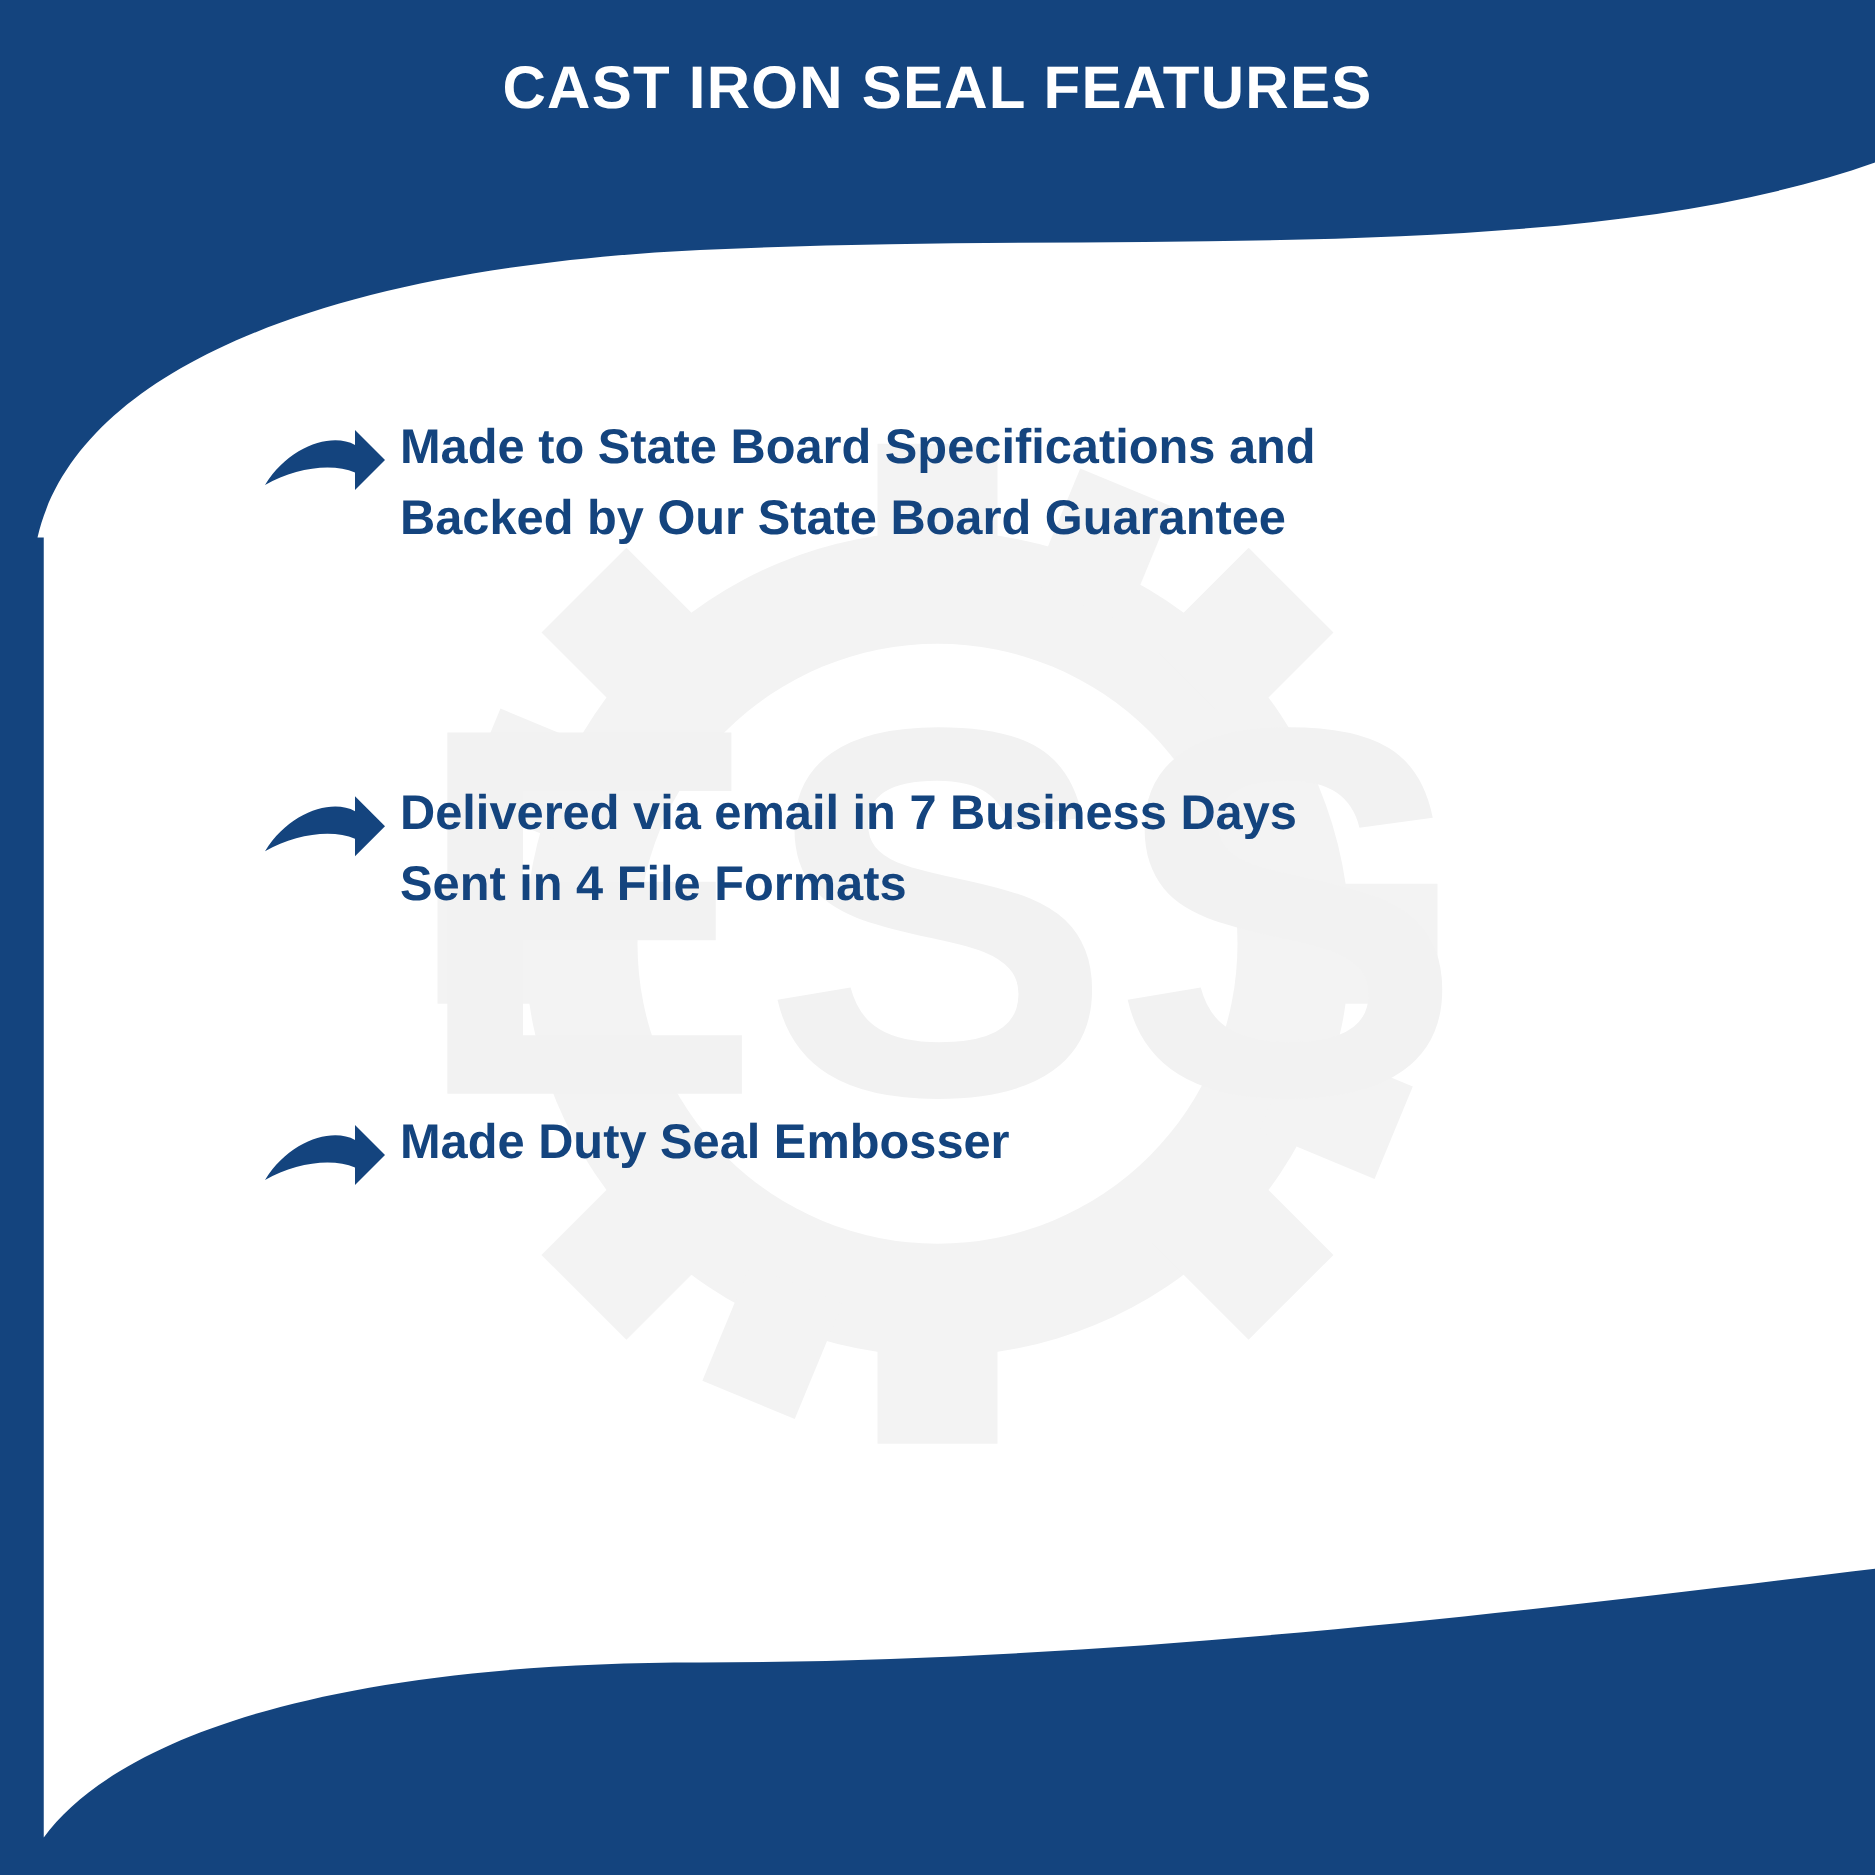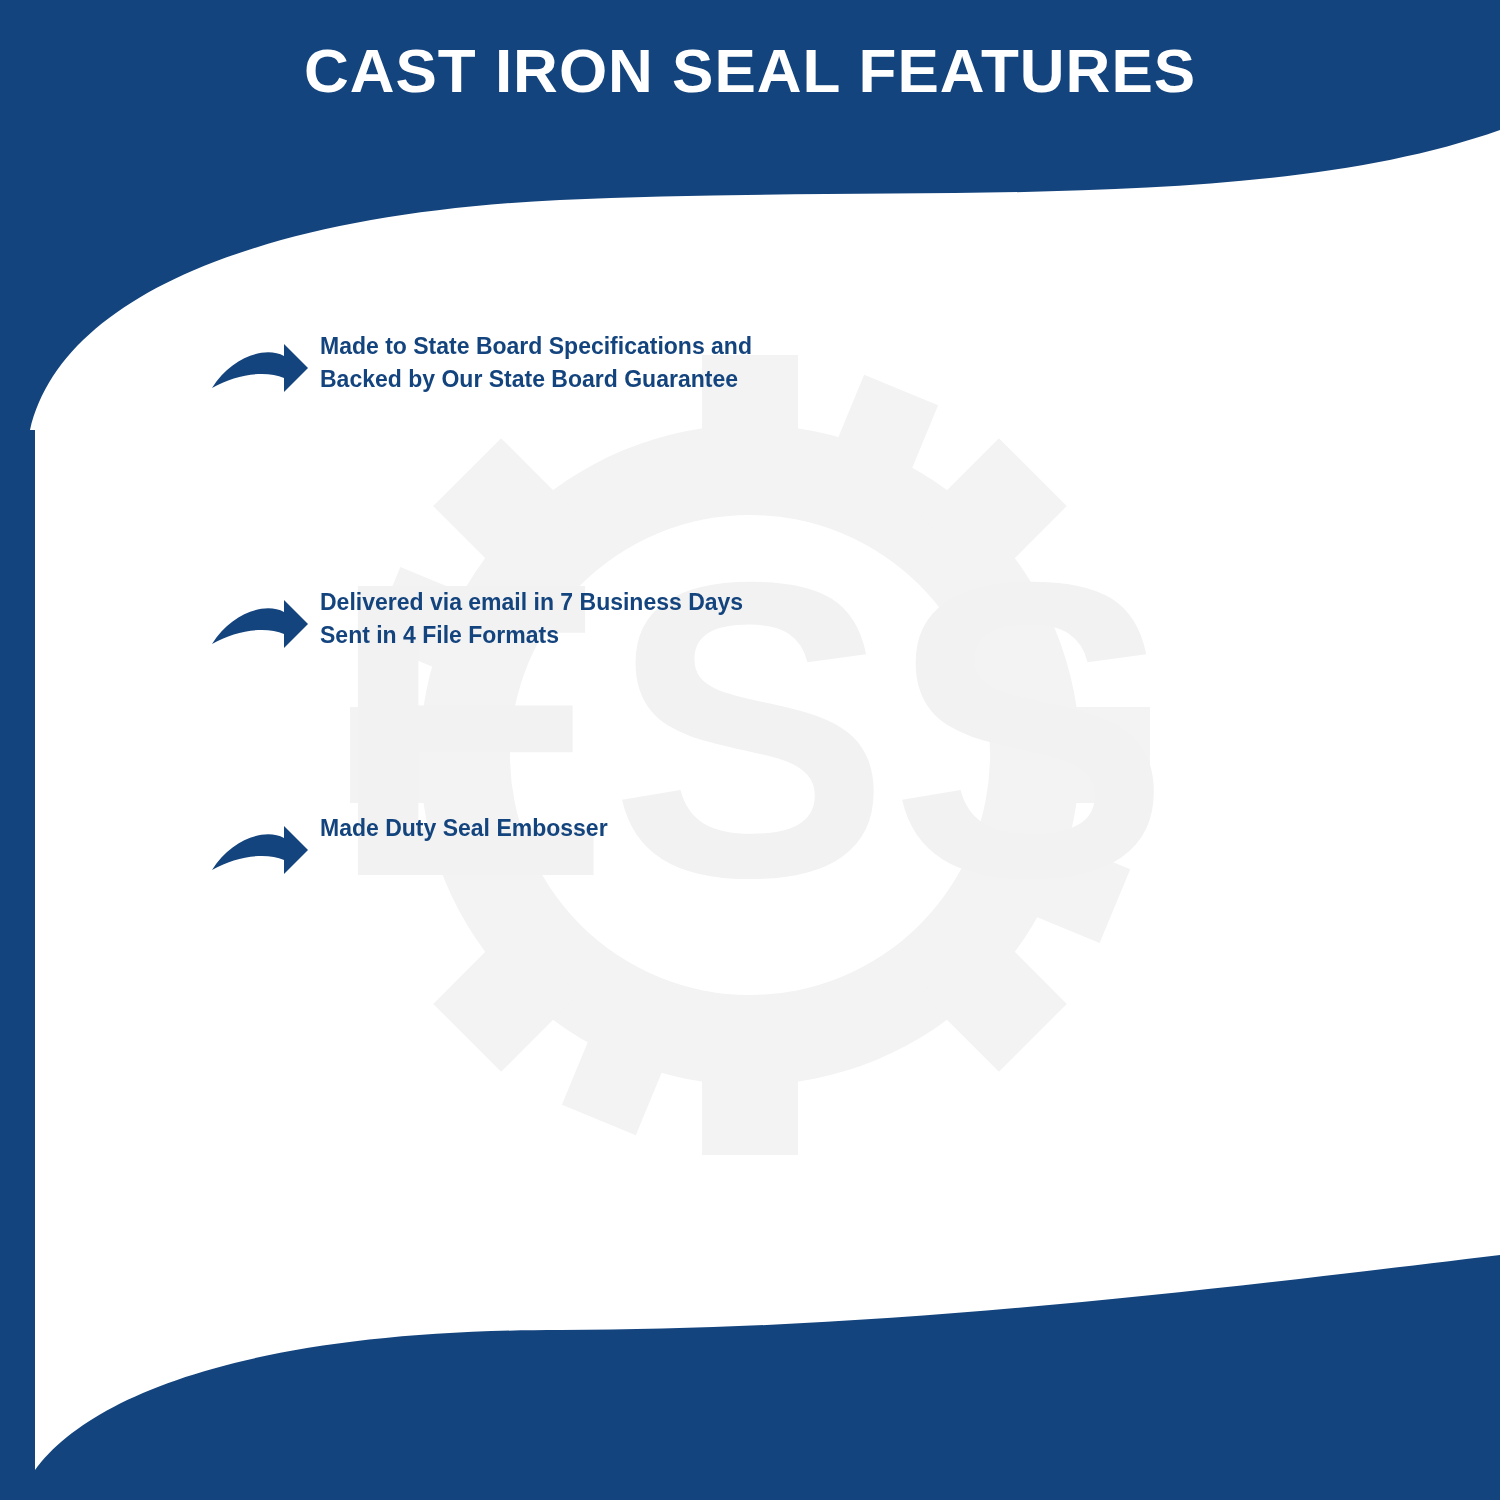--- a/index.html
+++ b/index.html
@@ -33,21 +33,21 @@
     left: 0;
     width: 1500px;
     height: 140px;
     display: flex;
     align-items: center;
     justify-content: center;
     z-index: 5;
   }
   .header-title {
     color: #ffffff;
-    font-size: 62px;
+    font-size: 48px;
     font-weight: bold;
     letter-spacing: 1px;
     white-space: nowrap;
     font-family: "Liberation Sans", sans-serif;
   }
   .watermark {
     position: absolute;
     left: 300px;
     top: 255px;
     width: 900px;
@@ -67,21 +67,21 @@
     align-items: flex-start;
     padding-left: 210px;
   }
   .feature-arrow {
     flex: 0 0 auto;
     width: 110px;
     margin-top: 12px;
   }
   .feature-text {
     color: #14447e;
-    font-size: 23px;
+    font-size: 39px;
     font-weight: bold;
     line-height: 1.45;
     font-family: "Liberation Sans", sans-serif;
   }
   .feature-text .line {
     display: block;
     white-space: nowrap;
   }
   .f1 { margin-bottom: 180px; }
   .f2 { margin-bottom: 150px; }

